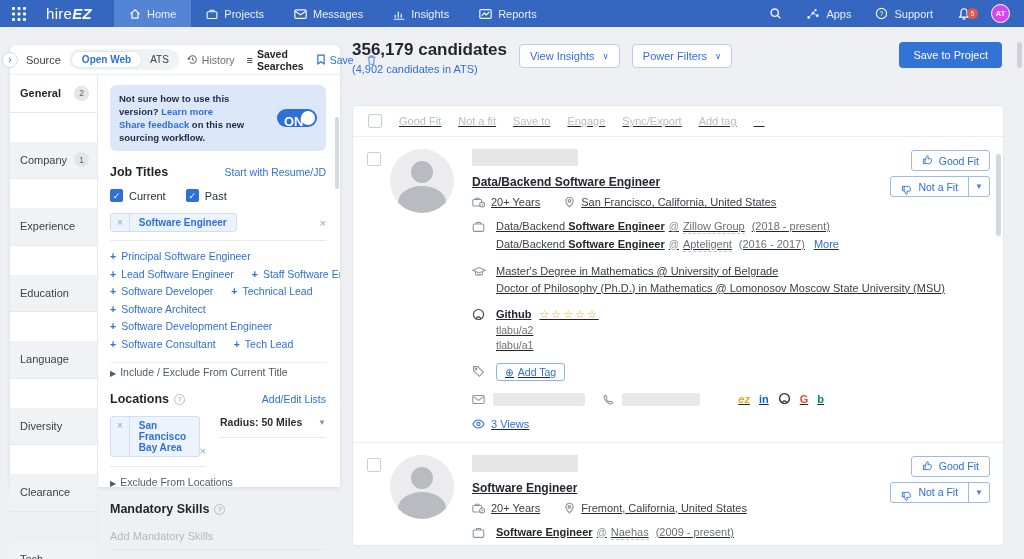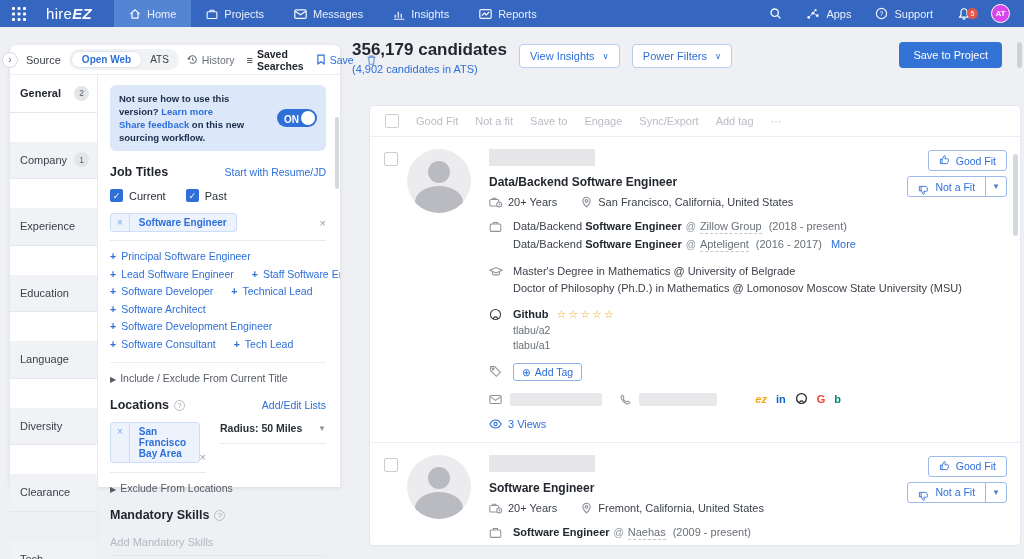--- a/index.html
+++ b/index.html
@@ -49,21 +49,21 @@
               font-size:8.5px; display:flex; align-items:center; justify-content:center; font-weight:normal; }
   .cat.fill { flex:1; border-bottom:none; }
 
   
   .fcontent { flex:1; padding:10px 14px 0 12px; position:relative; overflow:hidden; }
   .fscroll { position:absolute; right:1px; top:42px; width:4px; height:72px; background:#d5d8dd; border-radius:2px; }
   .banner { background:#dce8f9; border-radius:6px; padding:7px 9px; display:flex; align-items:center; gap:24px; }
   .banner-text { font-size:9.5px; font-weight:bold; color:#1c2b4a; line-height:13px; }
   .banner a, .blue-link { color:#2e6fd8; text-decoration:none; cursor:pointer; }
   .switch { flex:none; width:40px; height:18px; background:#2e6fd8; border-radius:10px; position:relative;
-            color:#fff; font-size:10px; font-weight:bold; cursor:pointer; }
+            color:#fff; font-size:13px; font-weight:bold; cursor:pointer; }
   .switch .sw-lbl { position:absolute; left:7px; top:5px; }
   .switch .knob { position:absolute; right:2px; top:2px; width:14px; height:14px; border-radius:50%; background:#fff; }
   .sec-head { display:flex; align-items:baseline; justify-content:space-between; margin-top:14px; }
   .sec-title { font-size:12.5px; font-weight:bold; color:#1f242b; display:flex; align-items:center; gap:5px; }
   .qmark { width:11px; height:11px; border:1px solid #b9bec6; border-radius:50%; color:#9aa0a8; font-size:7.5px;
            display:inline-flex; align-items:center; justify-content:center; font-weight:normal; }
   .sec-link { font-size:10.5px; }
   .cb-row { display:flex; gap:20px; margin-top:10px; }
   .cb { display:flex; align-items:center; gap:6px; font-size:11px; color:#2a2f36; cursor:pointer; }
   .cb .box { width:13px; height:13px; background:#2e6fd8; border-radius:2px; color:#fff; font-size:9px;
@@ -72,42 +72,42 @@
               border-bottom:1px solid #e8eaee; padding-bottom:8px; }
   .chip { display:inline-flex; align-items:stretch; background:#edf3fd; border:1px solid #cfdef8; border-radius:3px;
           font-size:10px; color:#2e6fd8; font-weight:bold; cursor:pointer; }
   .chip .x { padding:3px 6px; border-right:1px solid #cfdef8; color:#7aa3e8; font-weight:normal; }
   .chip .lb { padding:3px 9px; }
   .clear-x { color:#9aa0a8; font-size:11px; cursor:pointer; }
   .suggs { margin-top:7px; }
   .sugg-row { display:flex; gap:18px; line-height:17.5px; }
   .sugg { font-size:10.5px; color:#2e6fd8; text-decoration:none; cursor:pointer; white-space:nowrap; }
   .sugg .plus { margin-right:5px; font-weight:bold; }
-  .collapse-row { margin-top:9px; padding-top:9px; border-top:1px solid #eceef2; font-size:10.5px; color:#555b63; cursor:pointer; }
+  .collapse-row { margin-top:9px; padding-top:3px; border-top:1px solid #eceef2; font-size:10.5px; color:#555b63; cursor:pointer; }
   .collapse-row.noline { border-top:none; padding-top:0; }
   .caret { font-size:8px; color:#555b63; margin-right:4px; }
   .loc-row { margin-top:10px; display:flex; align-items:flex-start; gap:14px; }
   .loc-left { flex:1; border-bottom:1px solid #e8eaee; padding-bottom:9px; display:flex; align-items:flex-end; justify-content:space-between; }
   .radius { width:106px; border-bottom:1px solid #e8eaee; padding-bottom:9px; font-size:10.5px; font-weight:bold; color:#2a2f36;
             display:flex; align-items:center; justify-content:space-between; cursor:pointer; }
   .radius .drop { color:#8d939b; font-size:8px; }
   .skill-input { margin-top:9px; border-bottom:1px solid #e4e7ec; padding:5px 0 7px; font-size:11px; color:#b3b8bf; }
 
   
   .main { position:absolute; left:352px; top:40px; width:662px; height:519px; }
   .res-head { display:flex; align-items:flex-start; }
   .res-count { font-size:17px; font-weight:bold; color:#23272e; }
   .res-ats { font-size:11px; color:#2e6fd8; margin-top:3px; }
   .hd-btn { display:inline-flex; align-items:center; gap:8px; border:1px solid #b9cdf0; color:#2e6fd8; background:#fff;
             border-radius:4px; padding:5px 10px; font-size:11px; margin-left:12px; margin-top:4px; cursor:pointer; }
   .hd-btn .vee { font-size:8.5px; }
   .save-proj { margin-left:auto; margin-right:12px; background:#3473d6; color:#fff; border:none; border-radius:4px;
                padding:7px 14px; font-size:11px; cursor:pointer; margin-top:2px; }
-  .card-panel { position:absolute; left:17px; top:65px; width:652px; height:441px; background:#fff;
-                border:1px solid #e4e7ee; border-radius:4px; overflow:hidden; }
+  .card-panel { position:absolute; left:0; top:65px; width:652px; height:441px; background:#fff;
+                border:1px solid #e4e7ee; border-radius:4px; overflow:hidden;text-decoration:underline; }
   .list-scroll { position:absolute; right:2px; top:48px; width:5px; height:82px; background:#d5d8dd; border-radius:3px; }
   .toolbar { height:31px; display:flex; align-items:center; gap:17px; padding:0 15px; border-bottom:1px solid #eceef2; }
   .tb-check { width:14px; height:14px; border:1px solid #c9cdd4; border-radius:2px; background:#fff; cursor:pointer; }
   .tb-item { font-size:11px; color:#b9bdc6; cursor:pointer; }
 
   .card { display:flex; padding:12px 14px; position:relative; }
   .card + .card { border-top:1px solid #eceef2; }
   .card-check { width:14px; height:14px; border:1px solid #c9cdd4; border-radius:2px; background:#fff; margin-top:3px; cursor:pointer; }
   .avatar { width:64px; height:64px; border-radius:50%; background:#ececee; margin-left:9px; flex:none; overflow:hidden; position:relative; }
   .avatar .head { position:absolute; left:21px; top:12px; width:22px; height:22px; border-radius:50%; background:#b9bbc0; }

